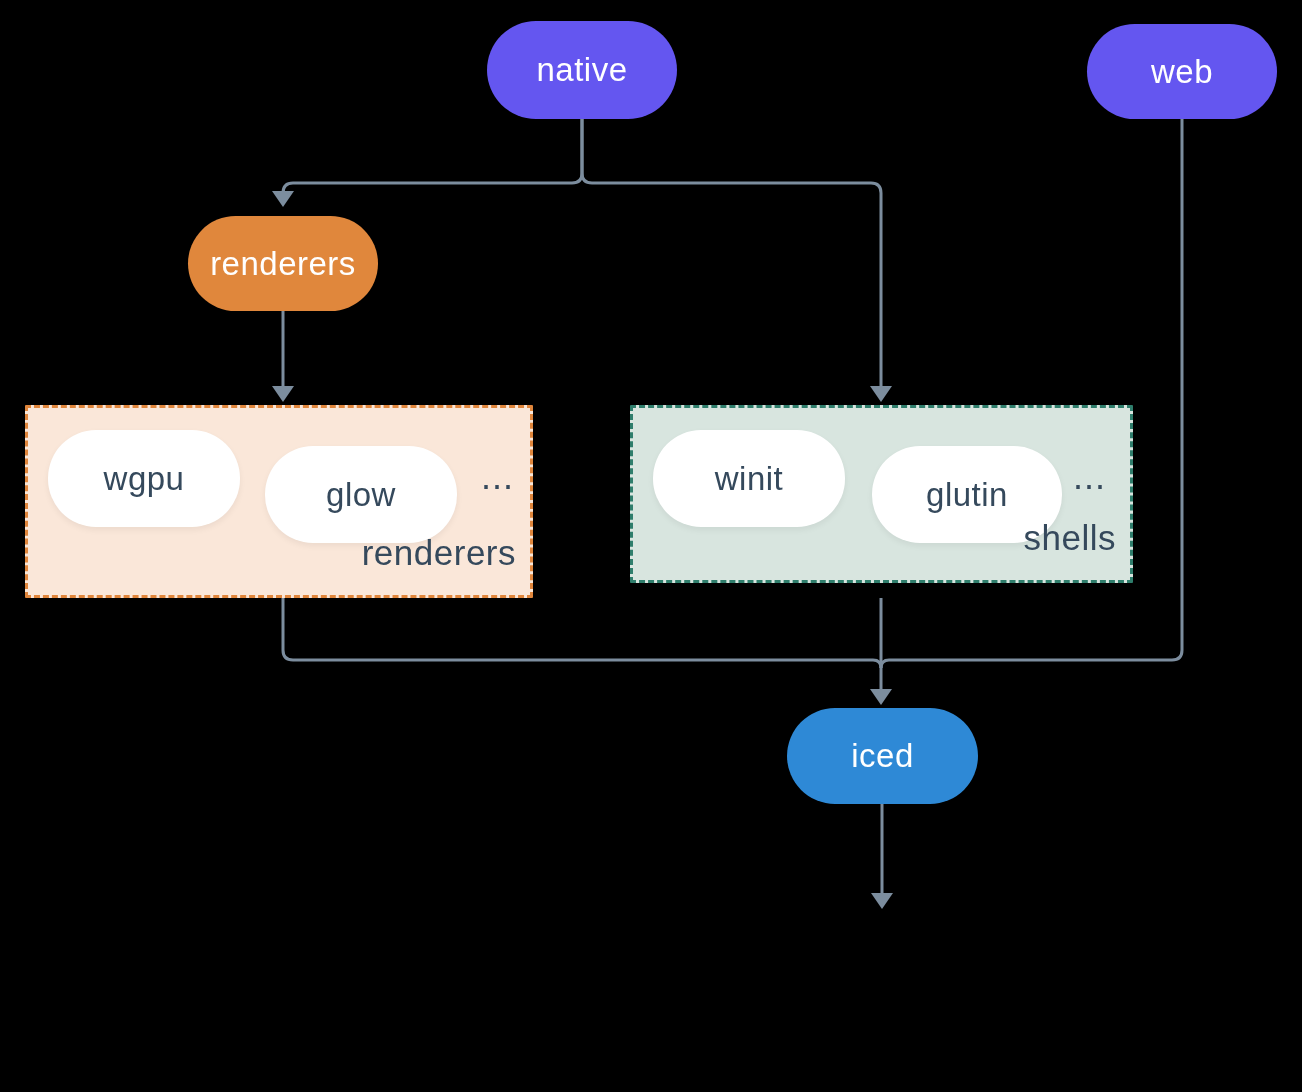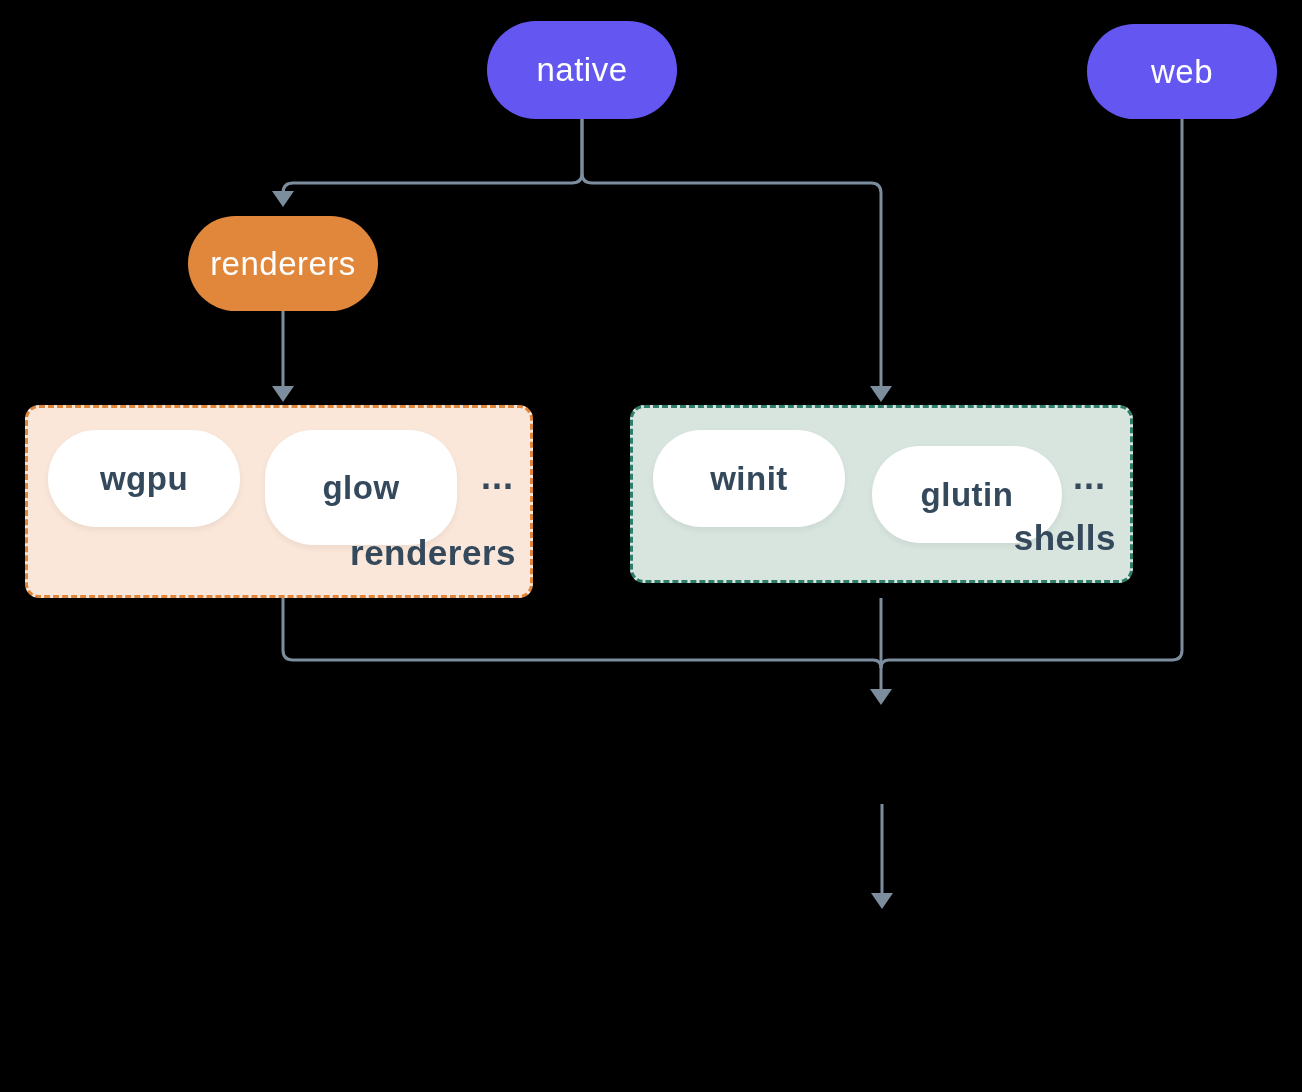--- a/index.html
+++ b/index.html
@@ -34,38 +34,37 @@
     color: #35495C;
     box-shadow: 0 3px 6px rgba(0,0,0,0.06);
   }
   .node-native   { left: 487px; top: 21px;  width: 190px; height: 98px; }
   .node-web      { left: 1087px; top: 24px; width: 190px; height: 95px; }
   .node-graphics { left: 188px; top: 216px; width: 190px; height: 95px; }
   .node-iced     { left: 787px; top: 708px; width: 191px; height: 96px; }
 
   .group {
     position: absolute;
-    border-radius: 14px;
-    font-weight: bold;
+    border-radius: 1px;
   }
   .group-renderers {
     left: 25px; top: 405px; width: 508px; height: 193px;
     background: #FAE7D9;
     border: 3px dashed #E0863C;
     box-sizing: border-box;
   }
   .group-shells {
     left: 630px; top: 405px; width: 503px; height: 178px;
     background: #D8E5DF;
     border: 3px dashed #2F7E6C;
     box-sizing: border-box;
   }
   .group .pill { border-radius: 48px; }
   .pill-wgpu   { left: 20px;  top: 22px; width: 192px; height: 97px; }
-  .pill-glow   { left: 237px; top: 22px; width: 192px; height: 115px; }
+  .pill-glow   { left: 237px; top: 38px; width: 192px; height: 97px; }
   .pill-winit  { left: 20px;  top: 22px; width: 192px; height: 97px; }
   .pill-glutin { left: 239px; top: 38px; width: 190px; height: 97px; }
   .ellipsis {
     position: absolute;
     top: 48px;
     font-size: 36px;
     color: #35495C;
     letter-spacing: 1px;
   }
   .ellipsis-renderers { right: 16px; }
@@ -142,15 +141,18 @@
     <div class="pill white pill-winit">
       <span>winit</span>
     </div>
     <div class="pill white pill-glutin">
       <span>glutin</span>
     </div>
     <div class="ellipsis ellipsis-shells">...</div>
     <div class="group-label">shells</div>
   </div>
 
+  <div class="pill blue node-iced">
+    <span>iced</span>
+  </div>
 
 
 </div>
 
 </body></html>

